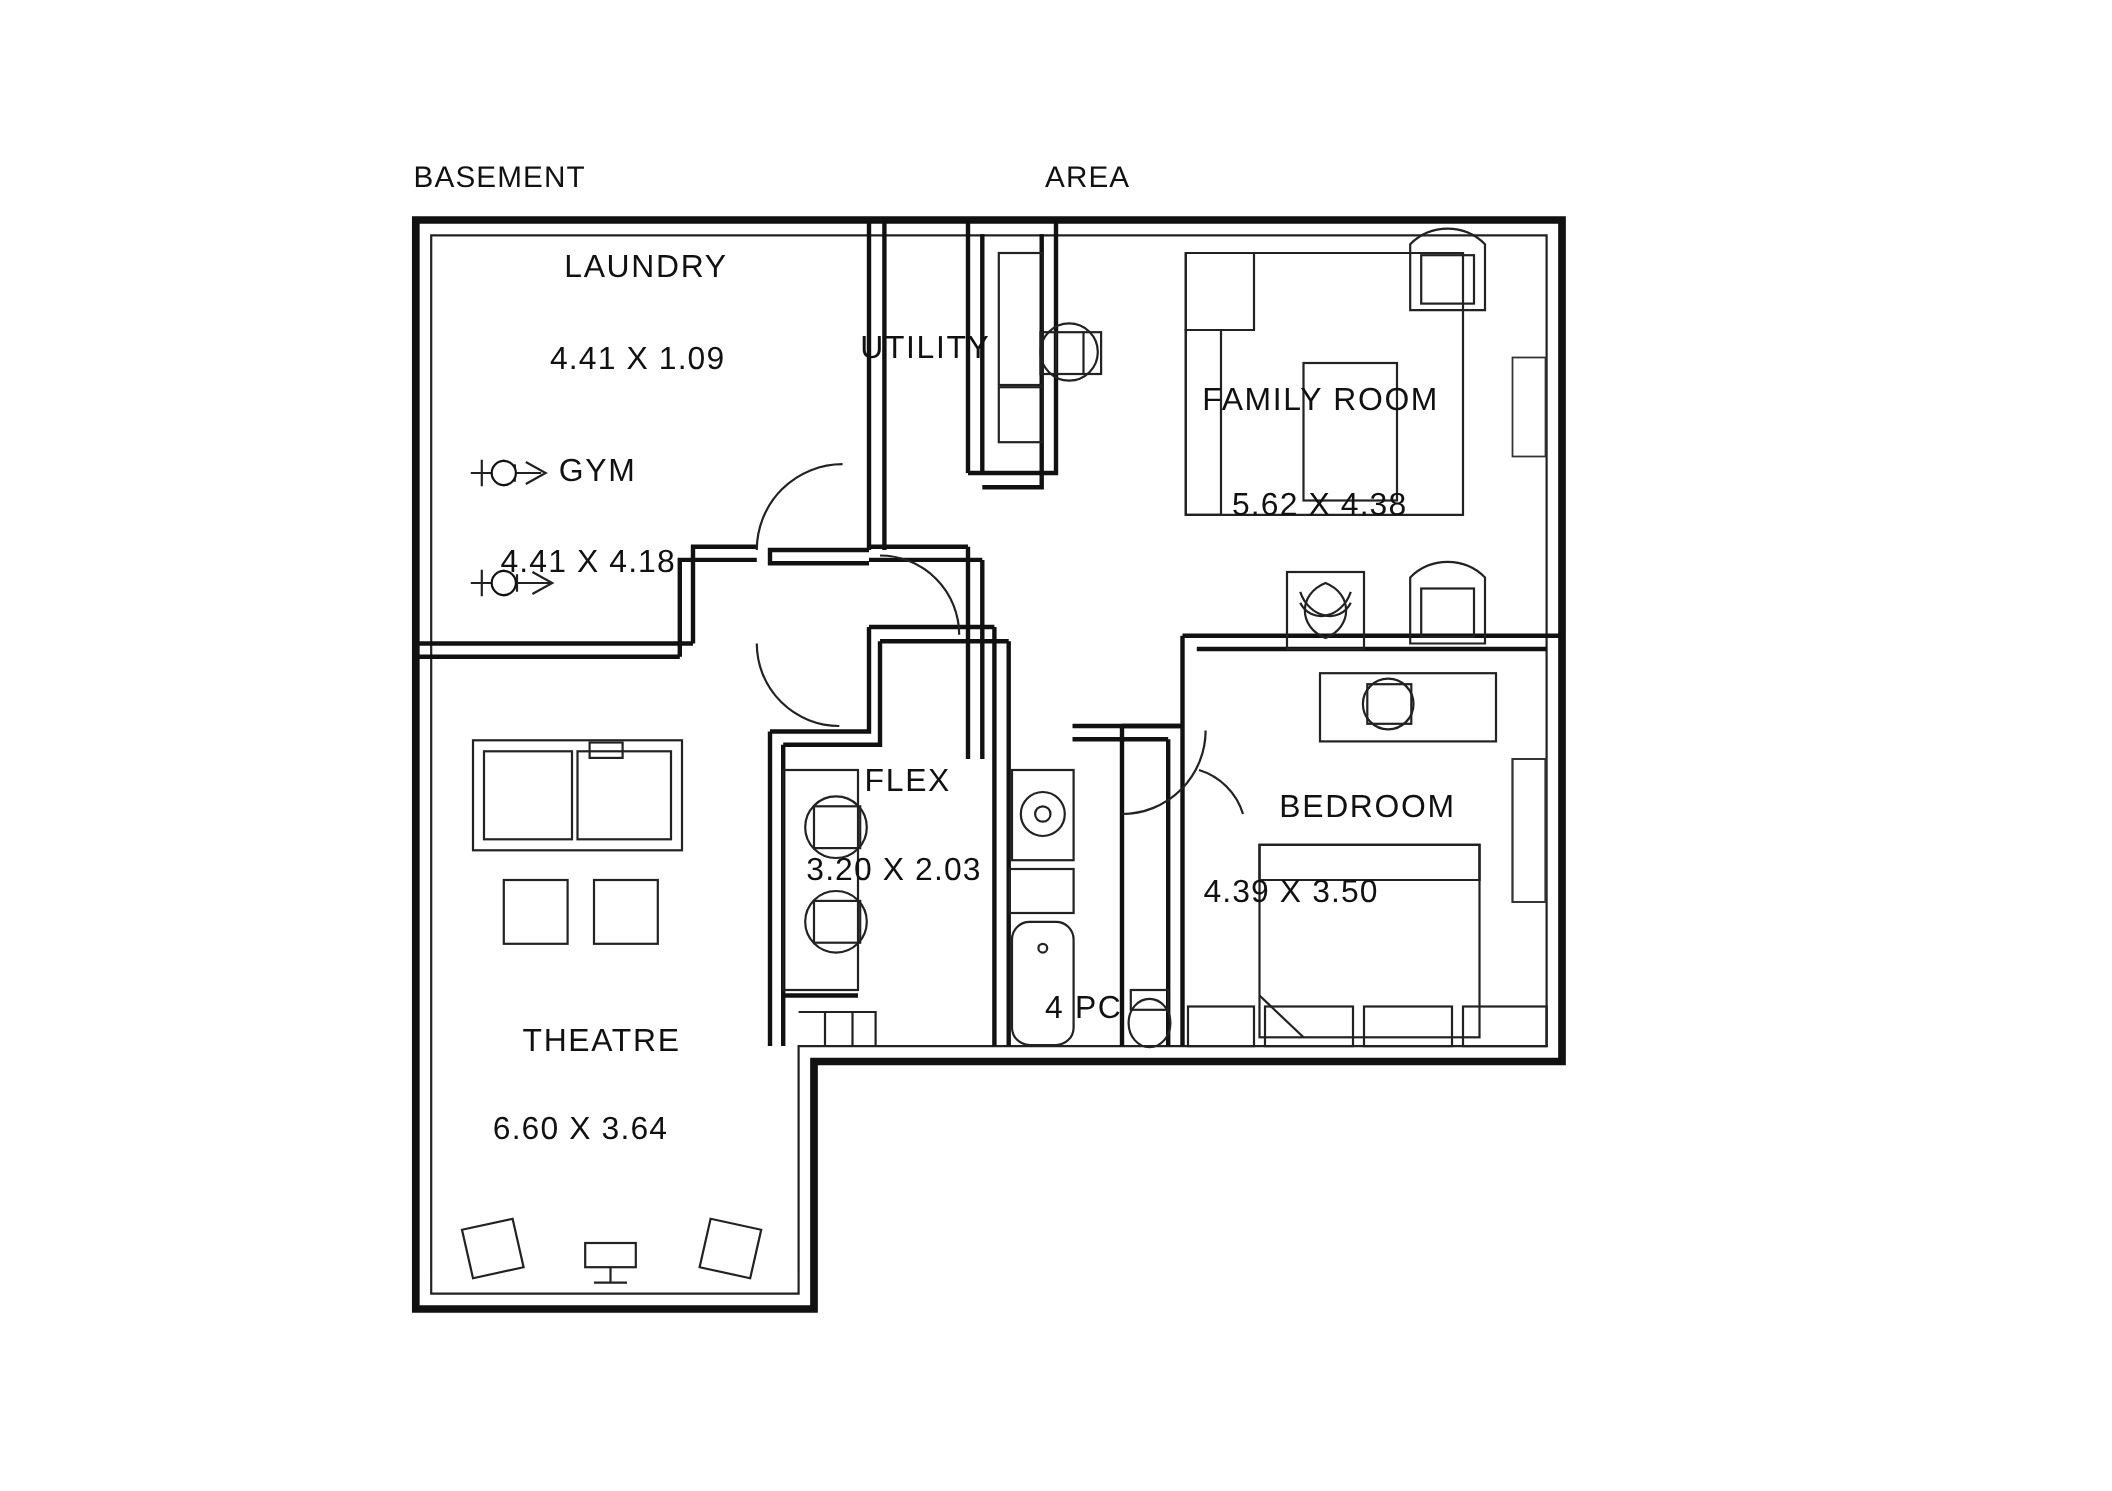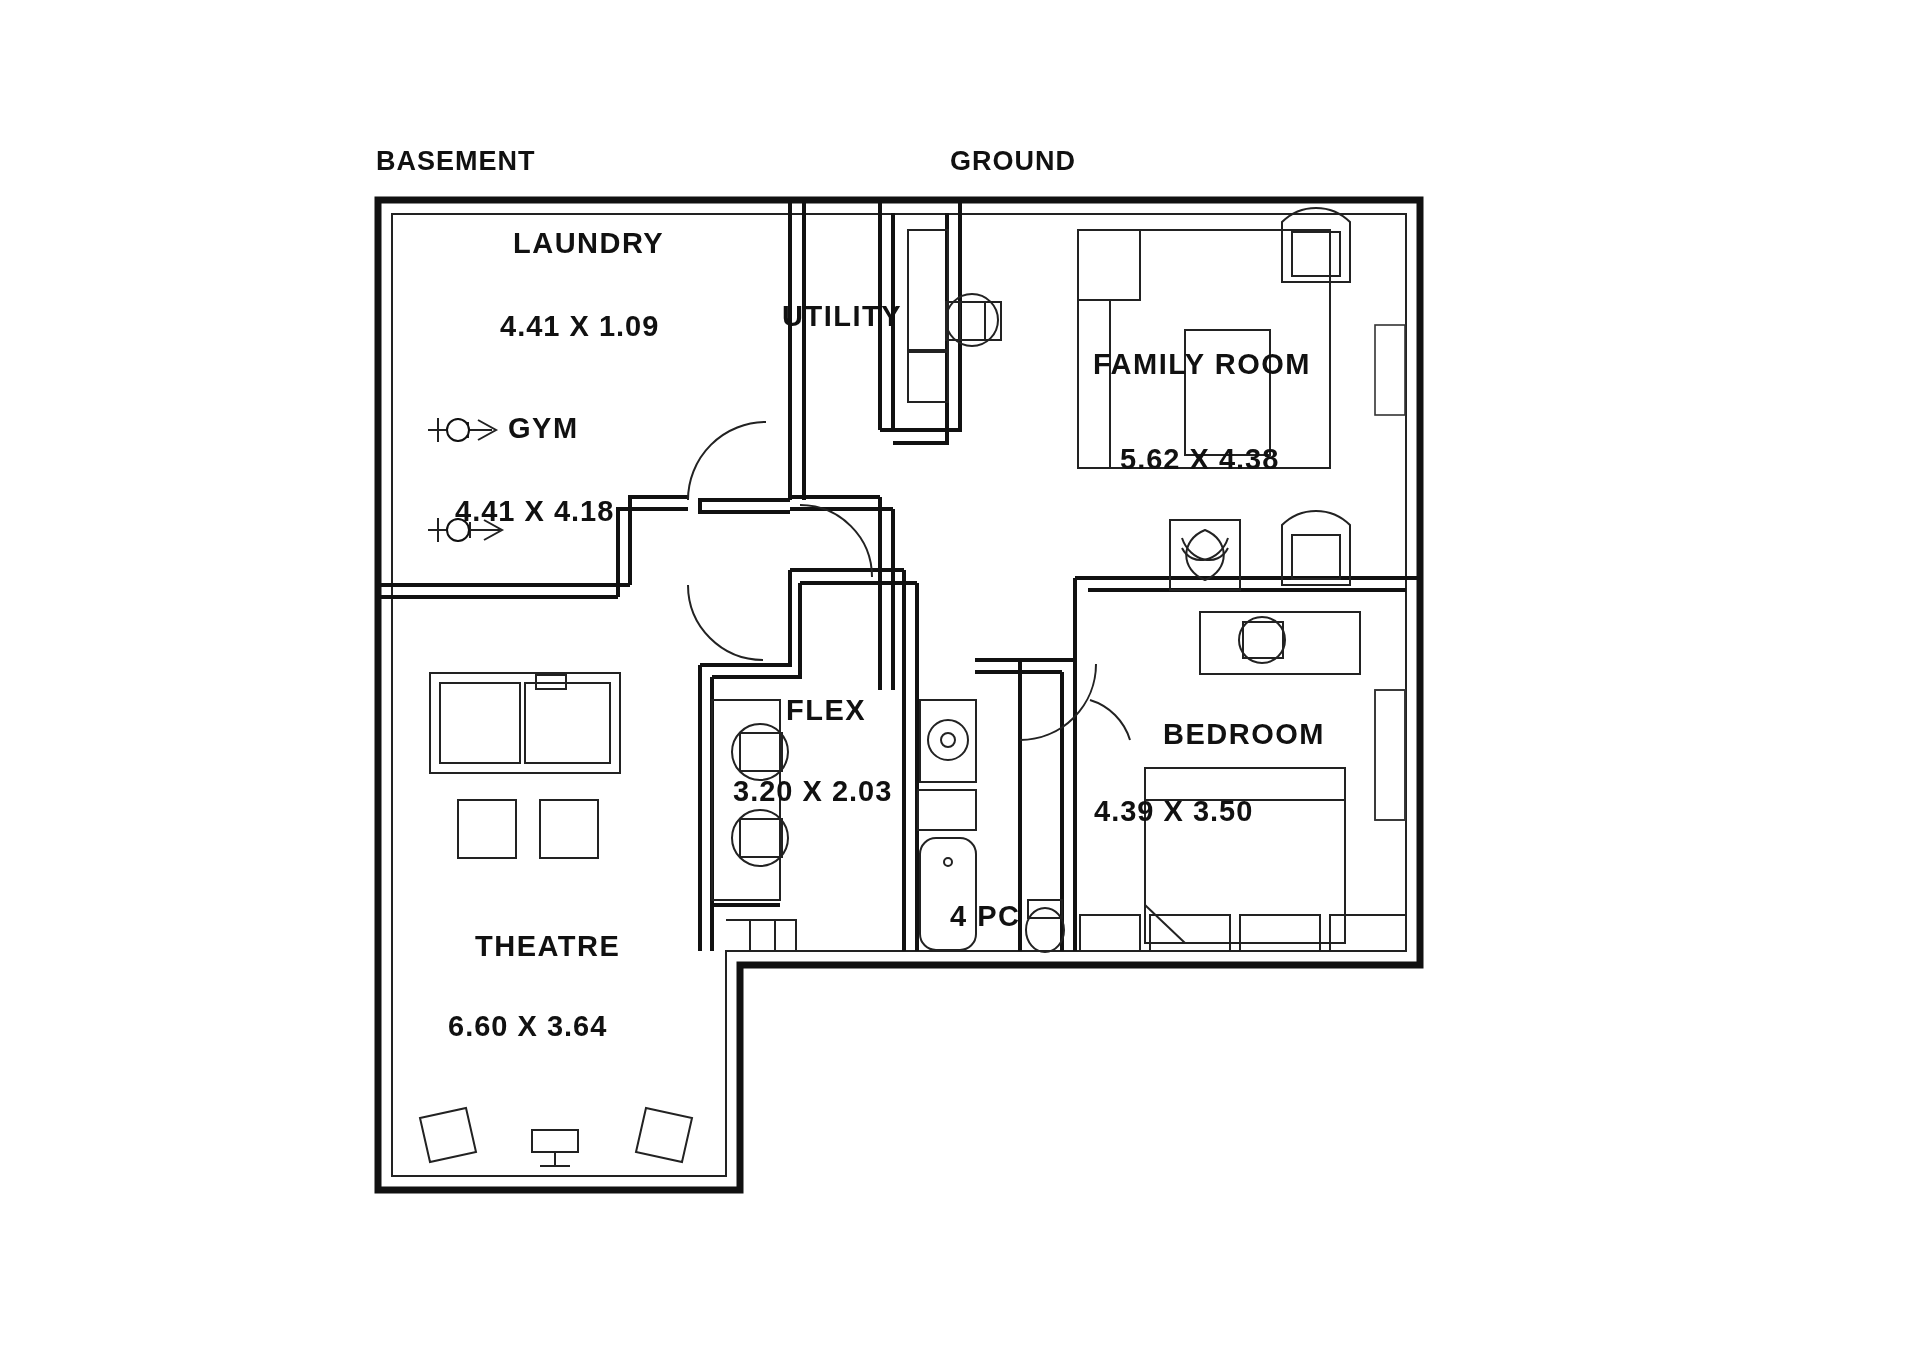--- a/index.html
+++ b/index.html
@@ -11,21 +11,20 @@
     width: 1920px;
     height: 1355px;
     font-family: "Liberation Sans", sans-serif;
     color: #111111;
     overflow: hidden;
   }
   #plan {
     position: relative;
     width: 1920px;
     height: 1355px;
-    font-weight: bold;
   }
   .lbl {
     position: absolute;
     white-space: nowrap;
     color: #111;
     letter-spacing: 0.5px;
   }
   .lbl-head {
     font-size: 27px;
     letter-spacing: 1px;
@@ -245,21 +244,21 @@
 
       <path class="thin" d="M 420 1118 L 466 1108 L 476 1152 L 430 1162 Z"></path>
       <path class="thin" d="M 646 1108 L 692 1118 L 682 1162 L 636 1152 Z"></path>
       <rect class="thin" x="532" y="1130" width="46" height="22"></rect>
       <path class="thin" d="M 555 1152 L 555 1166 M 540 1166 L 570 1166"></path>
     </g>
 
   </svg>
 
   <div class="lbl lbl-head" style="left:376px; top:146px;">BASEMENT</div>
-  <div class="lbl lbl-head" style="left:950px; top:146px;">GROUND</div>
+  <div class="lbl lbl-head" style="left:950px; top:146px;">AREA</div>
 
   <div class="lbl lbl-room" style="left:513px; top:227px;">LAUNDRY</div>
   <div class="lbl lbl-dim" style="left:500px; top:310px;">4.41  X  1.09</div>
 
   <div class="lbl lbl-room" style="left:508px; top:412px;">GYM</div>
   <div class="lbl lbl-dim" style="left:455px; top:495px;">4.41  X  4.18</div>
 
   <div class="lbl lbl-room" style="left:782px; top:300px;">UTILITY</div>
 
   <div class="lbl lbl-room" style="left:1093px; top:348px;">FAMILY  ROOM</div>

